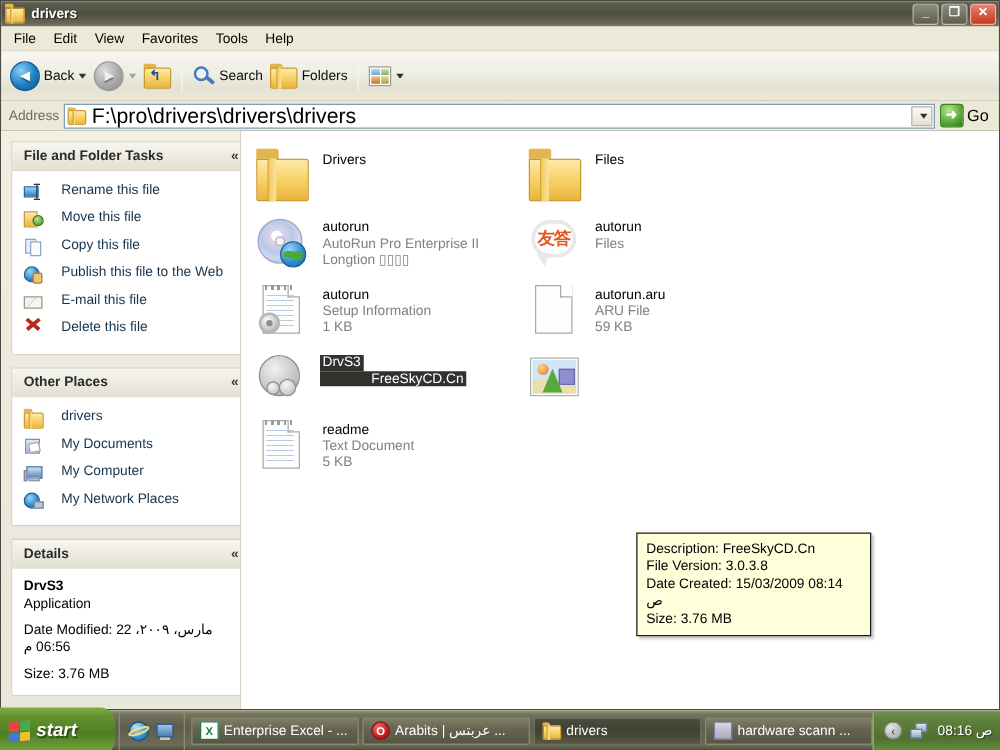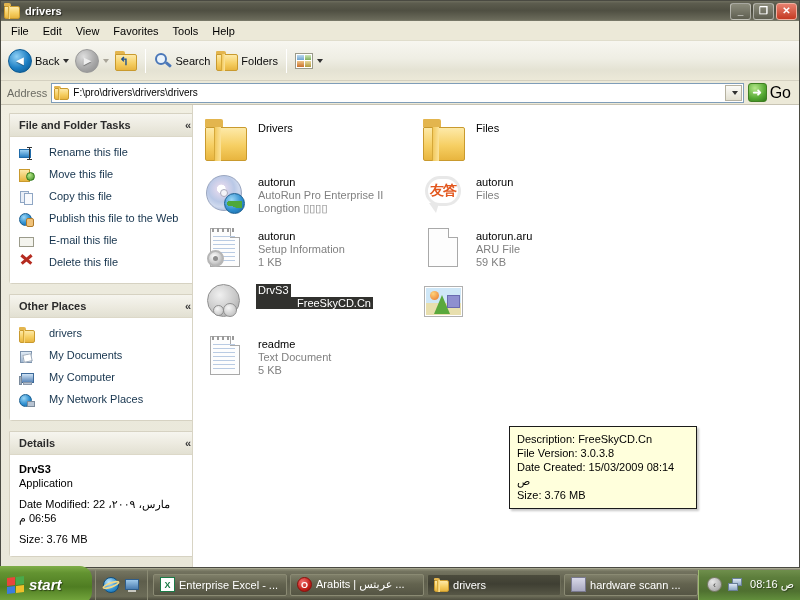--- a/index.html
+++ b/index.html
@@ -93,21 +93,21 @@
   #addrbar {
     height: 24px; flex: none; background:#ece9d8;
     display: flex; align-items: center; padding: 0 4px; gap: 4px;
     border-bottom: 1px solid #c8c4b4;
   }
   #addrbar .addr-lab { color: #6b6b63; font-size: 11px; padding-left:2px; }
   #addr-input {
     flex: 1; height: 20px; background:#fff; border: 1px solid #7f9db9;
     display:flex; align-items:center; padding: 0 2px; position:relative;
   }
-  #addr-input .path { margin-left:4px; font-size:10px; color:#000; }
+  #addr-input .path { margin-left:4px; font-size:17px; color:#000; }
   #addr-input .dd {
     position:absolute; right:1px; top:1px; width:17px; height:16px;
     background: linear-gradient(to bottom,#fbfbf8,#e3e0d1);
     border:1px solid #b5b1a0; display:flex; align-items:center; justify-content:center;
   }
   .gobtn { display:flex; align-items:center; gap:3px; padding-right:4px; }
   .go-ico {
     width:19px; height:19px; border-radius:3px;
     background: radial-gradient(circle at 35% 25%, #b5e88a, #55a832 60%, #2f7a18);
     border:1px solid #3f7f22; display:flex; align-items:center; justify-content:center;
@@ -346,21 +346,21 @@
           <span class="body"></span>
           <span class="fold"></span>
       </span>
       <span class="path">F:\pro\drivers\drivers\drivers</span>
       <span class="dd">
           <span class="arrow-dn"></span>
         </span>
     </div>
     <div class="gobtn">
       <span class="go-ico">➜</span>
-      <span style="font-size:16px;color:#000">Go</span>
+      <span style="font-size:13px;color:#000">Go</span>
     </div>
   </div>
 
   <div id="body">
 
     <div id="sidebar">
 
       <div class="panel">
         <div class="phead">
           <span class="ptitle">File and Folder Tasks</span>

